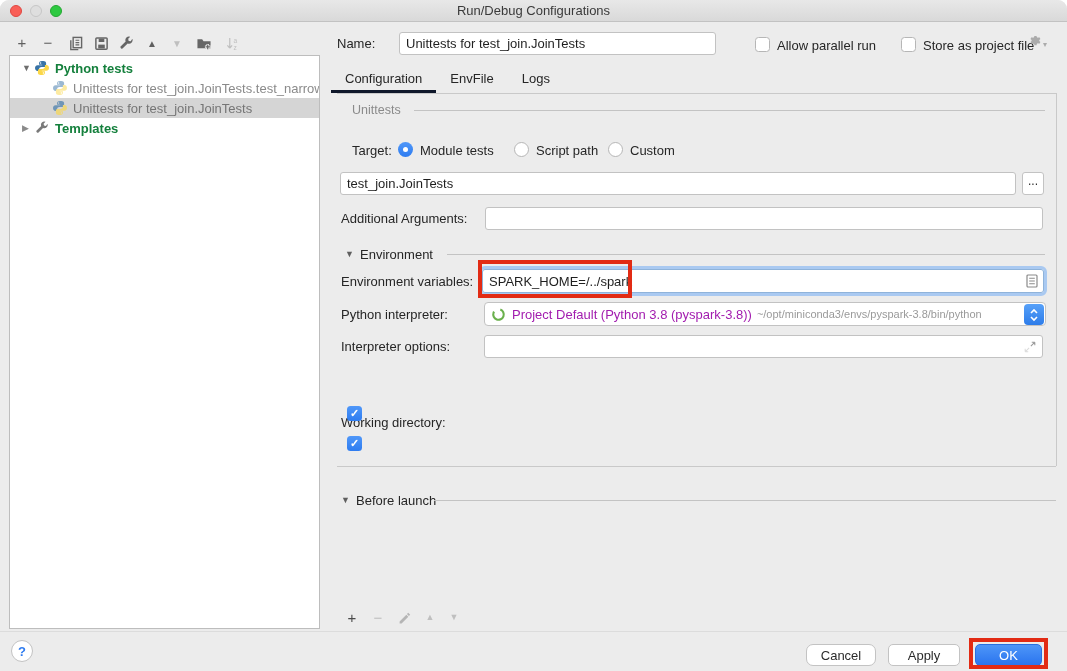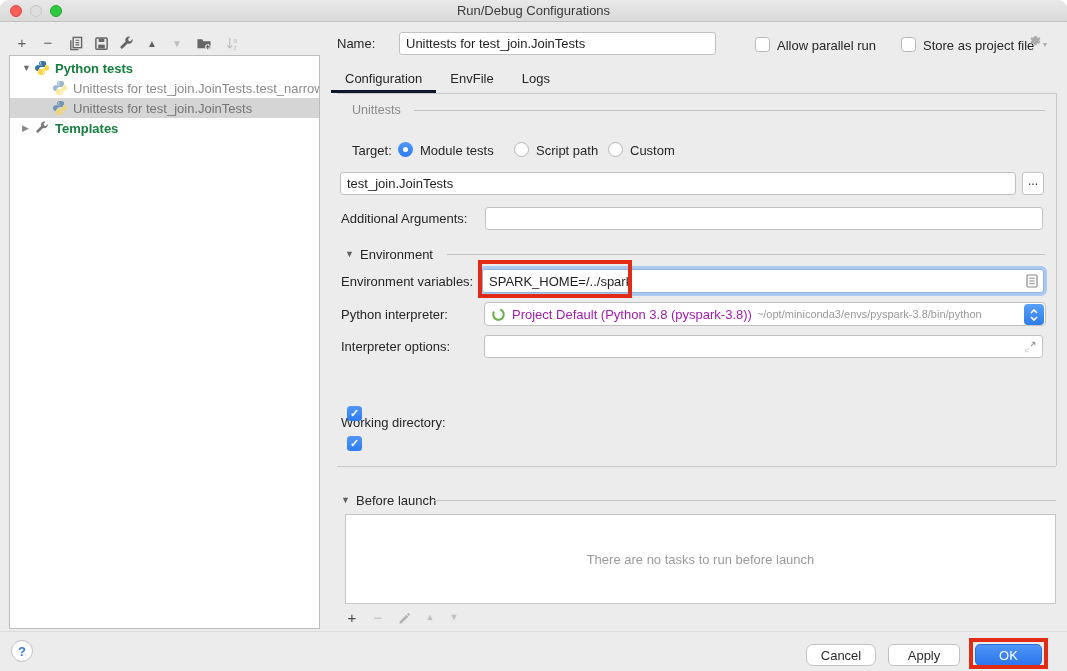--- a/index.html
+++ b/index.html
@@ -252,23 +252,20 @@
       <span>✓</span>
     </span>
   <span class="cb checked" style="left:347px;top:436px;">
       <span>✓</span>
     </span>
 
   <span class="sect-tri" style="left:341px;top:495px;">▼</span>
   <span class="lbl" style="left:356px;top:493px;">Before launch</span>
   <div class="sep" style="left:434px;top:500px;width:622px;background:#c3c3c3;"></div>
 
-  <div class="empty-msg">
-    <span>There are no tasks to run before launch</span>
-  </div>
 
   <div class="tbtn" style="left:343px;top:608px;color:#4a4a4a;">
       <span>+</span>
     </div>
   <div class="tbtn disabled" style="left:369px;top:608px;">
       <span>−</span>
     </div>
   <div class="tbtn disabled" style="left:395px;top:609px;">
     <svg width="13" height="13" viewBox="0 0 16 16">
         <path fill="#b5b5b5" d="M2 11.6 10.3 3.3l2.4 2.4L4.4 14H2zM11 2.6 12.6 1 15 3.4 13.4 5z"></path>

